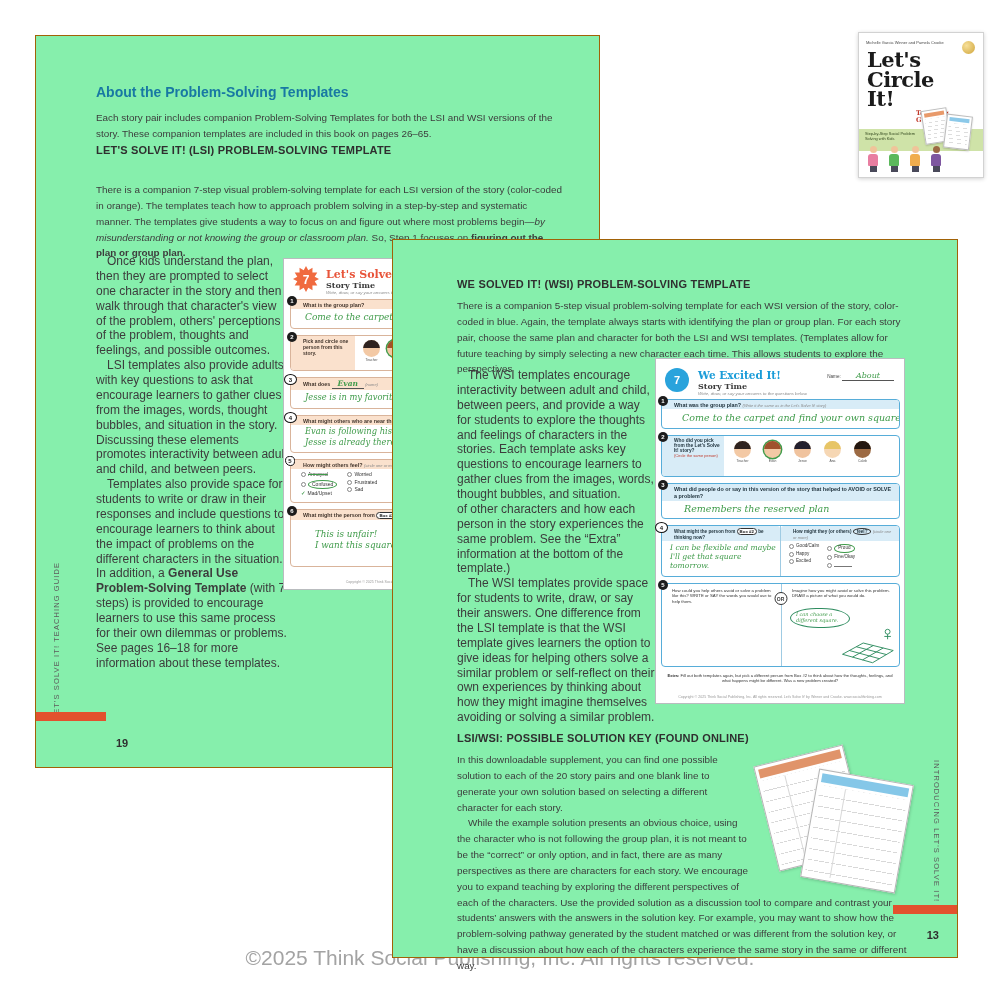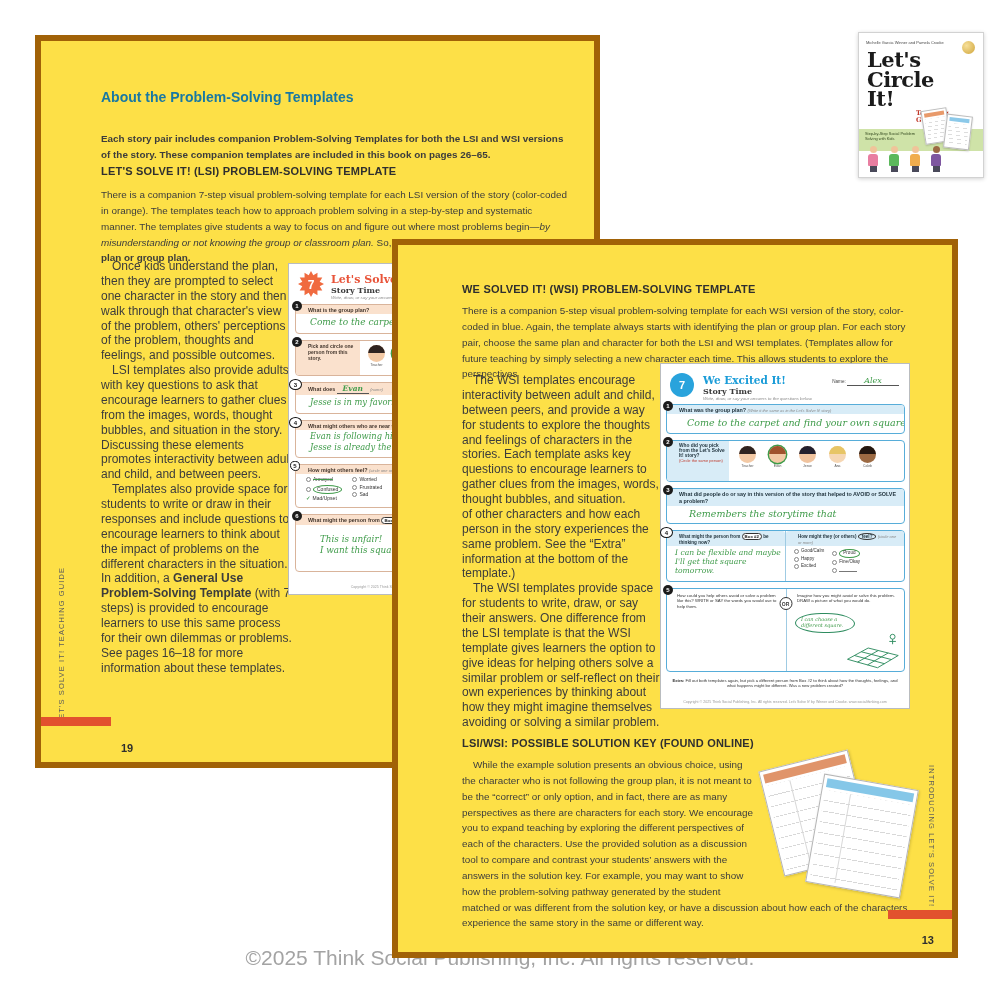--- a/index.html
+++ b/index.html
@@ -1,20 +1,20 @@
 <!DOCTYPE html>
 <html><head>
 <meta charset="utf-8">
 <style>
   * { margin:0; padding:0; box-sizing:border-box; }
   html,body { width:1000px; height:1000px; background:#ffffff; font-family:"Liberation Sans",sans-serif; color:#3b3b3b; }
   .canvas { position:relative; width:1000px; height:1000px; overflow:hidden; background:#fff; }
 
   
-  .page { position:absolute; background:#fde047; border:6px solid #a16207; }
+  .page { position:absolute; background:#86efac; border:1px solid #a16207; }
   .page-left  { left:35px;  top:35px;  width:565px; height:733px; z-index:1; }
   .page-right { left:392px; top:239px; width:566px; height:719px; z-index:2; }
 
   .blue-heading { position:absolute; font-size:14px; font-weight:bold; color:#1878a3; }
   .sub-heading  { position:absolute; font-size:11px; font-weight:bold; color:#2f2f2f; letter-spacing:.2px; }
   .body-text    { position:absolute; font-size:9.9px; line-height:1.6; color:#3c3c3c; }
   .col-text     { position:absolute; font-size:12px; line-height:1.24; color:#3c3c3c; }
   .col-text p   { text-indent:11px; margin:0; }
   .ital { font-style:italic; }
   .bold { font-weight:bold; }
@@ -142,22 +142,22 @@
 
   .watermark { position:absolute; left:0; right:0; top:946px; text-align:center; font-size:21px; color:#a3a3a3; }
 </style>
 </head>
 <body>
 
 <div class="canvas">
 
   <div class="page page-left">
     <div class="blue-heading" style="left:60px; top:48px;">About the Problem-Solving Templates</div>
-    <div class="body-text" style="left:60px; top:90px; width:468px;font-weight:bold;">Each story pair includes companion Problem-Solving Templates for both the LSI and WSI versions of the story. These companion templates are included in this book on pages 26–65.</div>
-    <div class="sub-heading" style="left:60px; top:124px;">LET'S SOLVE IT! (LSI) PROBLEM-SOLVING TEMPLATE</div>
+    <div class="body-text" style="left:60px; top:74px; width:468px;">Each story pair includes companion Problem-Solving Templates for both the LSI and WSI versions of the story. These companion templates are included in this book on pages 26–65.</div>
+    <div class="sub-heading" style="left:60px; top:108px;">LET'S SOLVE IT! (LSI) PROBLEM-SOLVING TEMPLATE</div>
     <div class="body-text" style="left:60px; top:146px; width:468px;">
       <span>There is a companion 7-step visual problem-solving template for each LSI version of the story (color-coded in orange). The templates teach how to approach problem solving in a step-by-step and systematic manner. The templates give students a way to focus on and figure out where most problems begin—</span><span class="ital">by misunderstanding or not knowing the group or classroom plan.</span><span> So, Step 1 focuses on </span><span class="bold">figuring out the plan or group plan.</span>
     </div>
 
     <div class="col-text" style="left:60px; top:218px; width:192px;">
       <p>Once kids understand the plan, then they are prompted to select one character in the story and then walk through that character's view of the problem, others' perceptions of the problem, thoughts and feelings, and possible outcomes.</p>
       <p>LSI templates also provide adults with key questions to ask that encourage learners to gather clues from the images, words, thought bubbles, and situation in the story. Discussing these elements promotes interactivity between adult and child, and between peers.</p>
       <p><span>Templates also provide space for students to write or draw in their responses and include questions to encourage learners to think about the impact of problems on the different characters in the situation. In addition, a </span><span class="bold">General Use Problem-Solving Template</span><span> (with 7 steps) is provided to encourage learners to use this same process for their own dilemmas or problems. See pages 16–18 for more information about these templates.</span></p>
     </div>
 
@@ -280,21 +280,21 @@
       <p style="text-indent:0;">of other characters and how each person in the story experiences the same problem. See the “Extra” information at the bottom of the template.)</p>
       <p>The WSI templates provide space for students to write, draw, or say their answers. One difference from the LSI template is that the WSI template gives learners the option to give ideas for helping others solve a similar problem or self-reflect on their own experiences by thinking about how they might imagine themselves avoiding or solving a similar problem.</p>
     </div>
 
     <div class="sheet wsi-sheet">
       <div class="ws-head-badge">7</div>
       <div class="sheet-title-wsi">We Excited It!</div>
       <div class="sheet-sub-wsi">Story Time</div>
       <div class="name-line">
         <span>Name:</span>
-        <span class="name-underline hand" style="font-size:8px;">Alex</span>
+        <span class="name-underline hand" style="font-size:8px;">About</span>
       </div>
       <div class="sheet-instr" style="left:42px; top:32px;">Write, draw, or say your answers to the questions below.</div>
 
       <div class="ws-box" style="top:40px; height:30px;">
         <span class="badge">1</span>
         <div class="ws-band">
           <span>What was the group plan?</span>
           <span class="hint">(Write it the same as in the Let's Solve It! story)</span>
         </div>
         <div class="hand ans ans-line" style="padding:3px 0 0 20px; font-size:9.5px;">Come to the carpet and find your own square</div>
@@ -338,21 +338,21 @@
                 </div>
               <div class="avatar-name">Caleb</div>
             </div>
           </div>
         </div>
       </div>
 
       <div class="ws-box" style="top:124px; height:36px;">
         <span class="badge">3</span>
         <div class="ws-band" style="line-height:1.3;">What did people do or say in this version of the story that helped to AVOID or SOLVE a problem?</div>
-        <div class="hand ans ans-line" style="padding:2px 0 0 22px; font-size:9.5px;">Remembers the storytime that</div>
+        <div class="hand ans ans-line" style="padding:2px 0 0 22px; font-size:9.5px;">Remembers the reserved plan</div>
       </div>
 
       <div class="ws-box" style="top:166px; height:52px;">
         <span class="badge badge-bubble">4</span>
         <div class="split" style="height:100%;">
           <div>
             <div class="ws-band" style="font-size:4.6px;">
               <span>What might the person from</span>
               <span class="pill">Box #2</span>
               <span>be thinking now?</span>
@@ -436,20 +436,21 @@
           <div class="hdr"></div>
           <div class="rows"></div>
           <div class="colline"></div>
         </div>
         <div class="thumb thumb-blue">
           <div class="hdr"></div>
           <div class="rows"></div>
           <div class="colline"></div>
         </div>
       </div>
+      <p>In this downloadable supplement, you can find one possible solution to each of the 20 story pairs and one blank line to generate your own solution based on selecting a different character for each story.</p>
       <p style="text-indent:11px;">While the example solution presents an obvious choice, using the character who is not following the group plan, it is not meant to be the “correct” or only option, and in fact, there are as many perspectives as there are characters for each story. We encourage you to expand teaching by exploring the different perspectives of each of the characters. Use the provided solution as a discussion tool to compare and contrast your students’ answers with the answers in the solution key. For example, you may want to show how the problem-solving pathway generated by the student matched or was different from the solution key, or have a discussion about how each of the characters experience the same story in the same or different way.</p>
     </div>
 
     <div class="sidebar-vert rp-sidebar">INTRODUCING LET'S SOLVE IT!</div>
     <div class="accent-bar rp-bar"></div>
     <div class="page-num rp-num">13</div>
   </div>
 
   <div class="cover">
     <div class="cover-authors">Michelle Garcia Winner and Pamela Crooke</div>

